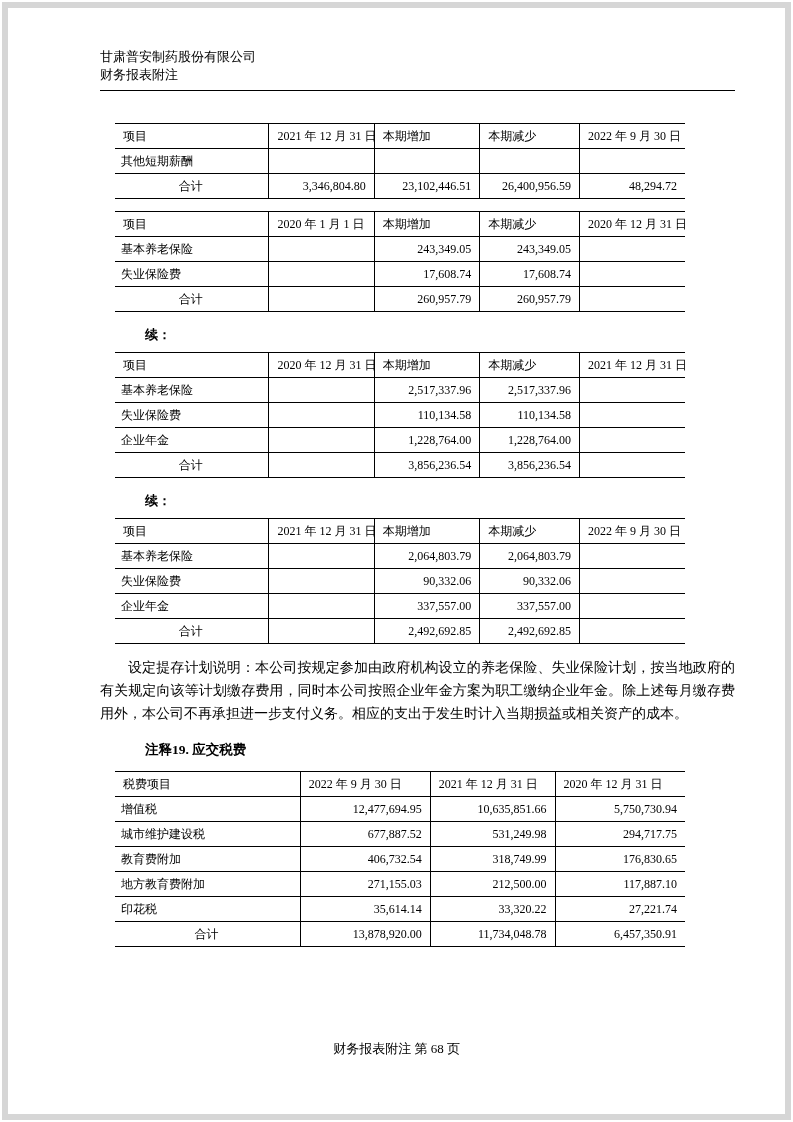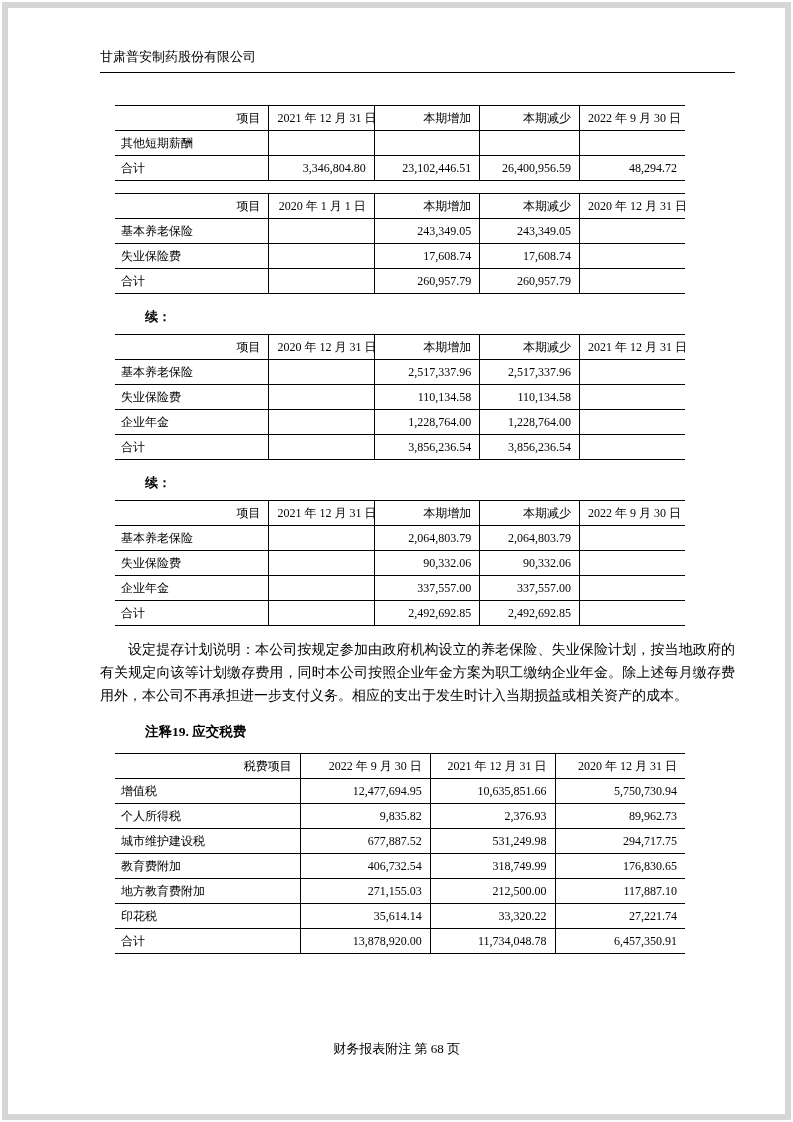--- a/index.html
+++ b/index.html
@@ -46,25 +46,25 @@
   th, td {
     height: 24px;
     padding: 0 8px;
     border-bottom: 1px solid #000;
     overflow: hidden;
     white-space: nowrap;
   }
   th {
     border-top: 1px solid #000;
     font-weight: normal;
-    text-align: right;
+    text-align: left;
   }
   th + th, td + td { border-left: 1px solid #000; }
   td.label { text-align: left; padding-left: 6px; }
-  td.total-label { }
+  td.total-label { text-align: center; }
   td.num { text-align: right; }
   .body-paragraph {
     font-size: 14px;
     line-height: 23px;
     text-indent: 2em;
     text-align: justify;
     margin: 12px 0 16px 0;
   }
   .page-footer {
     position: absolute;
@@ -76,20 +76,21 @@
 </style>
 </head>
 <body>
 
 <div class="page-frame"></div>
 
 <div class="content">
 
   <div class="doc-header">
     <div>甘肃普安制药股份有限公司</div>
+    <div>财务报表附注</div>
     <hr class="header-rule">
   </div>
 
   <table class="first">
       <colgroup>
         <col style="width: 27%;">
         <col style="width: 18.5%;">
         <col style="width: 18.5%;">
         <col style="width: 17.5%;">
         <col style="width: 18.5%;">
@@ -286,26 +287,20 @@
         </tr>
       </thead>
       <tbody>
         <tr>
           <td class="label">增值税</td>
           <td class="num">12,477,694.95</td>
           <td class="num">10,635,851.66</td>
           <td class="num">5,750,730.94</td>
         </tr>
         <tr>
-          <td class="label">个人所得税</td>
-          <td class="num">9,835.82</td>
-          <td class="num">2,376.93</td>
-          <td class="num">89,962.73</td>
-        </tr>
-        <tr>
           <td class="label">城市维护建设税</td>
           <td class="num">677,887.52</td>
           <td class="num">531,249.98</td>
           <td class="num">294,717.75</td>
         </tr>
         <tr>
           <td class="label">教育费附加</td>
           <td class="num">406,732.54</td>
           <td class="num">318,749.99</td>
           <td class="num">176,830.65</td>

